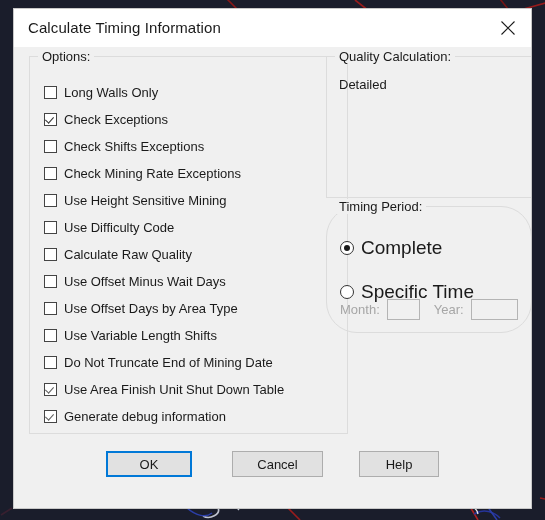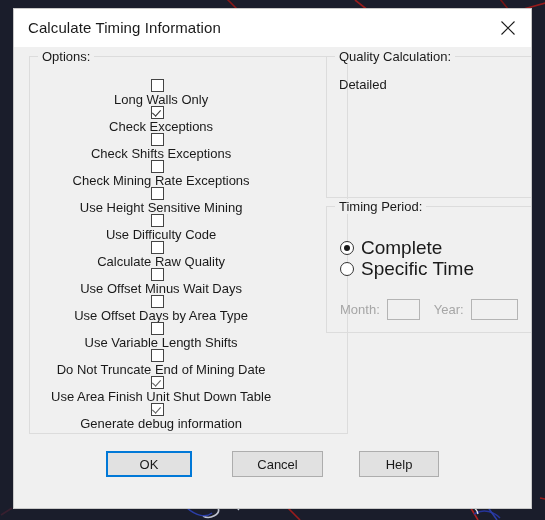--- a/index.html
+++ b/index.html
@@ -78,34 +78,33 @@
     left: 8px;
     padding: 0 4px;
     background: #f0f0f0;
     font-size: 13px;
     color: #1a1a1a;
     white-space: nowrap;
   }
 
   #group-options { left: 15px; top: 47px; width: 286px; height: 376px; padding-left: 31px; }
   #group-quality { left: 312px; top: 47px; width: 204px; height: 140px; }
-  #group-timing  { left: 312px; top: 197px; width: 204px; height: 125px; }
+  #group-timing  { left: 312px; top: 197px; width: 204px; height: 125px; border-radius: 31px; }
 
   
   .check-list {
     position: absolute;
     left: 14px;
     top: 22px;
   }
   .check-row {
     display: flex;
     align-items: center;
     height: 27px;
     cursor: default;
-    flex-direction: column;
   }
   .cbox {
     width: 13px;
     height: 13px;
     border: 1px solid #444444;
     background: #ffffff;
     box-sizing: border-box;
     position: relative;
     flex: 0 0 auto;
   }
@@ -138,21 +137,21 @@
   }
 
   
   .radio-row {
     position: absolute;
     display: flex;
     align-items: center;
     cursor: default;
   }
   #radio-complete { left: 13px; top: 30px; }
-  #radio-specific { left: 13px; top: 51px; text-align: center; }
+  #radio-specific { left: 13px; top: 74px; text-align: center; }
   .radio {
     width: 14px;
     height: 14px;
     border: 1px solid #333333;
     border-radius: 50%;
     background: #ffffff;
     box-sizing: border-box;
     position: relative;
     flex: 0 0 auto;
   }

